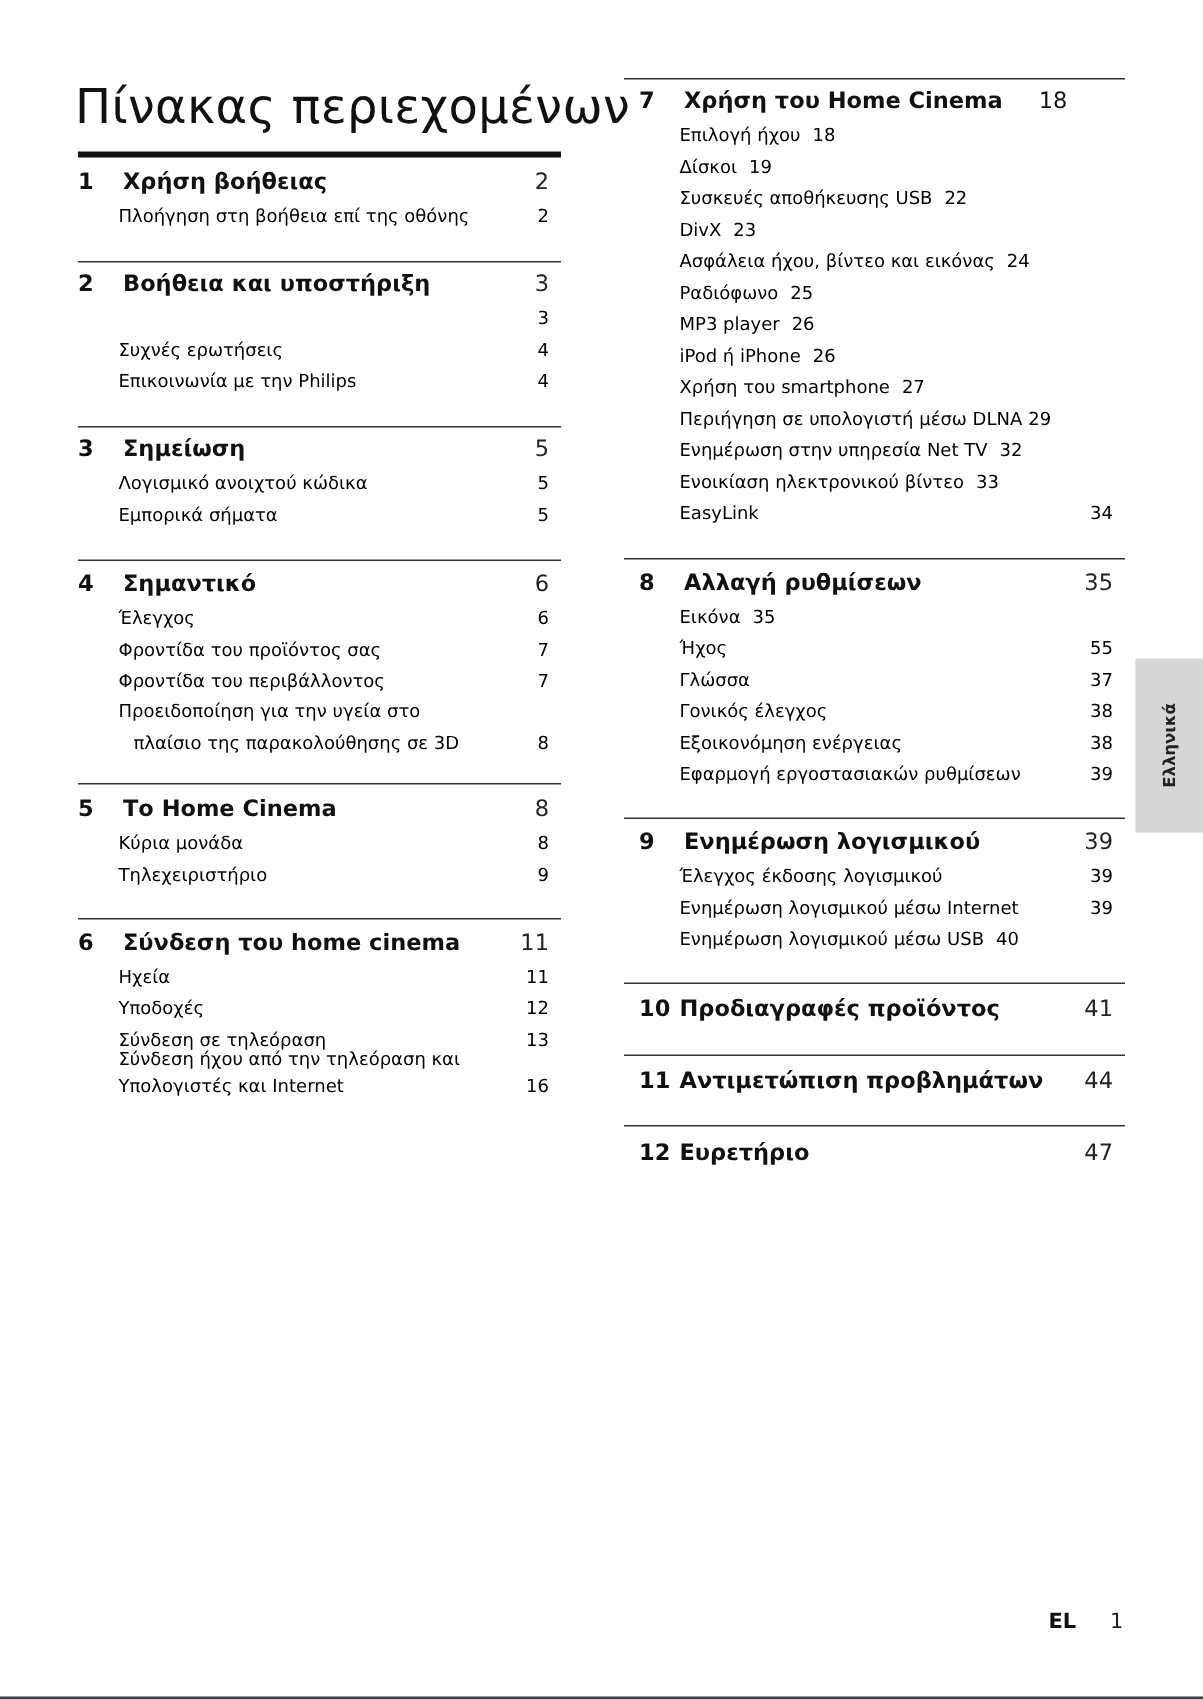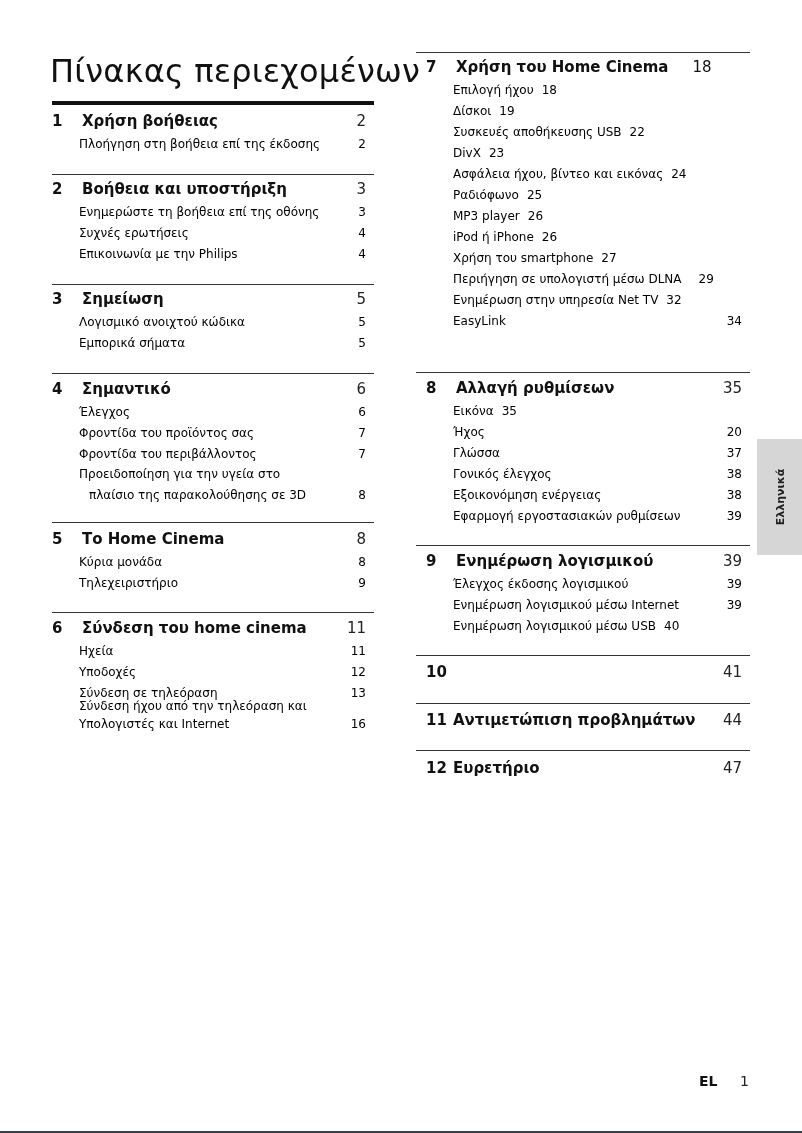--- a/index.html
+++ b/index.html
@@ -55,31 +55,31 @@
 <div class="rule-thick"></div>
 
 <div class="col-left">
 
   <div class="section" style="top:112px">
     <div class="sec-head">
       <span class="sec-num">1</span>
       <span class="sec-title">Χρήση βοήθειας</span>
       <span class="sec-page">2</span>
     </div>
-    <div class="item"><span>Πλοήγηση στη βοήθεια επί της έκδοσης</span><span class="page">2</span></div>
+    <div class="item"><span>Πλοήγηση στη βοήθεια επί της οθόνης</span><span class="page">2</span></div>
   </div>
   <div class="rule" style="top:174px"></div>
 
   <div class="section" style="top:180px">
     <div class="sec-head">
       <span class="sec-num">2</span>
       <span class="sec-title">Βοήθεια και υποστήριξη</span>
       <span class="sec-page">3</span>
     </div>
-    <div class="item"><span>Ενημερώστε τη βοήθεια επί της οθόνης</span><span class="page">3</span></div>
+    <div class="item"><span class="page">3</span></div>
     <div class="item"><span>Συχνές ερωτήσεις</span><span class="page">4</span></div>
     <div class="item"><span>Επικοινωνία με την Philips</span><span class="page">4</span></div>
   </div>
   <div class="rule" style="top:284px"></div>
 
   <div class="section" style="top:290px">
     <div class="sec-head">
       <span class="sec-num">3</span>
       <span class="sec-title">Σημείωση</span>
       <span class="sec-page">5</span>
@@ -138,34 +138,35 @@
     </div>
     <div class="item"><span>Επιλογή ήχου</span><span class="inline-page">18</span></div>
     <div class="item"><span>Δίσκοι</span><span class="inline-page">19</span></div>
     <div class="item"><span>Συσκευές αποθήκευσης USB</span><span class="inline-page">22</span></div>
     <div class="item"><span>DivX</span><span class="inline-page">23</span></div>
     <div class="item"><span>Ασφάλεια ήχου, βίντεο και εικόνας</span><span class="inline-page">24</span></div>
     <div class="item"><span>Ραδιόφωνο</span><span class="inline-page">25</span></div>
     <div class="item"><span>MP3 player</span><span class="inline-page">26</span></div>
     <div class="item"><span>iPod ή iPhone</span><span class="inline-page">26</span></div>
     <div class="item"><span>Χρήση του smartphone</span><span class="inline-page">27</span></div>
-    <div class="item"><span>Περιήγηση σε υπολογιστή μέσω DLNA</span><span class="inline-page" style="margin-left:17px">29</span></div>
+    <div class="item"><span>Περιήγηση σε υπολογιστή μέσω DLNA</span><span class="inline-page" style="margin-left:4px">29</span></div>
     <div class="item"><span>Ενημέρωση στην υπηρεσία Net TV</span><span class="inline-page">32</span></div>
+    <div class="item"><span>Ενοικίαση ηλεκτρονικού βίντεο</span><span class="inline-page">33</span></div>
     <div class="item"><span>EasyLink</span><span class="page">34</span></div>
   </div>
   <div class="rule" style="top:372px"></div>
 
   <div class="section" style="top:379px">
     <div class="sec-head">
       <span class="sec-num">8</span>
       <span class="sec-title">Αλλαγή ρυθμίσεων</span>
       <span class="sec-page">35</span>
     </div>
     <div class="item"><span>Εικόνα</span><span class="inline-page">35</span></div>
-    <div class="item"><span>Ήχος</span><span class="page">20</span></div>
+    <div class="item"><span>Ήχος</span><span class="page">55</span></div>
     <div class="item"><span>Γλώσσα</span><span class="page">37</span></div>
     <div class="item"><span>Γονικός έλεγχος</span><span class="page">38</span></div>
     <div class="item"><span>Εξοικονόμηση ενέργειας</span><span class="page">38</span></div>
     <div class="item"><span>Εφαρμογή εργοστασιακών ρυθμίσεων</span><span class="page">39</span></div>
   </div>
   <div class="rule" style="top:545px"></div>
 
   <div class="section" style="top:552px">
     <div class="sec-head">
       <span class="sec-num">9</span>
@@ -174,20 +175,21 @@
     </div>
     <div class="item"><span>Έλεγχος έκδοσης λογισμικού</span><span class="page">39</span></div>
     <div class="item"><span>Ενημέρωση λογισμικού μέσω Internet</span><span class="page">39</span></div>
     <div class="item"><span>Ενημέρωση λογισμικού μέσω USB</span><span class="inline-page">40</span></div>
   </div>
   <div class="rule" style="top:655px"></div>
 
   <div class="section" style="top:663px">
     <div class="sec-head" style="font-weight:normal">
       <span class="sec-num" style="font-weight:bold">10</span>
+      <span class="sec-title" style="left:27px;font-weight:bold">Προδιαγραφές προϊόντος</span>
       <span class="sec-page">41</span>
     </div>
   </div>
   <div class="rule" style="top:703px"></div>
 
   <div class="section" style="top:711px">
     <div class="sec-head">
       <span class="sec-num">11</span>
       <span class="sec-title" style="left:27px">Αντιμετώπιση προβλημάτων</span>
       <span class="sec-page">44</span>

